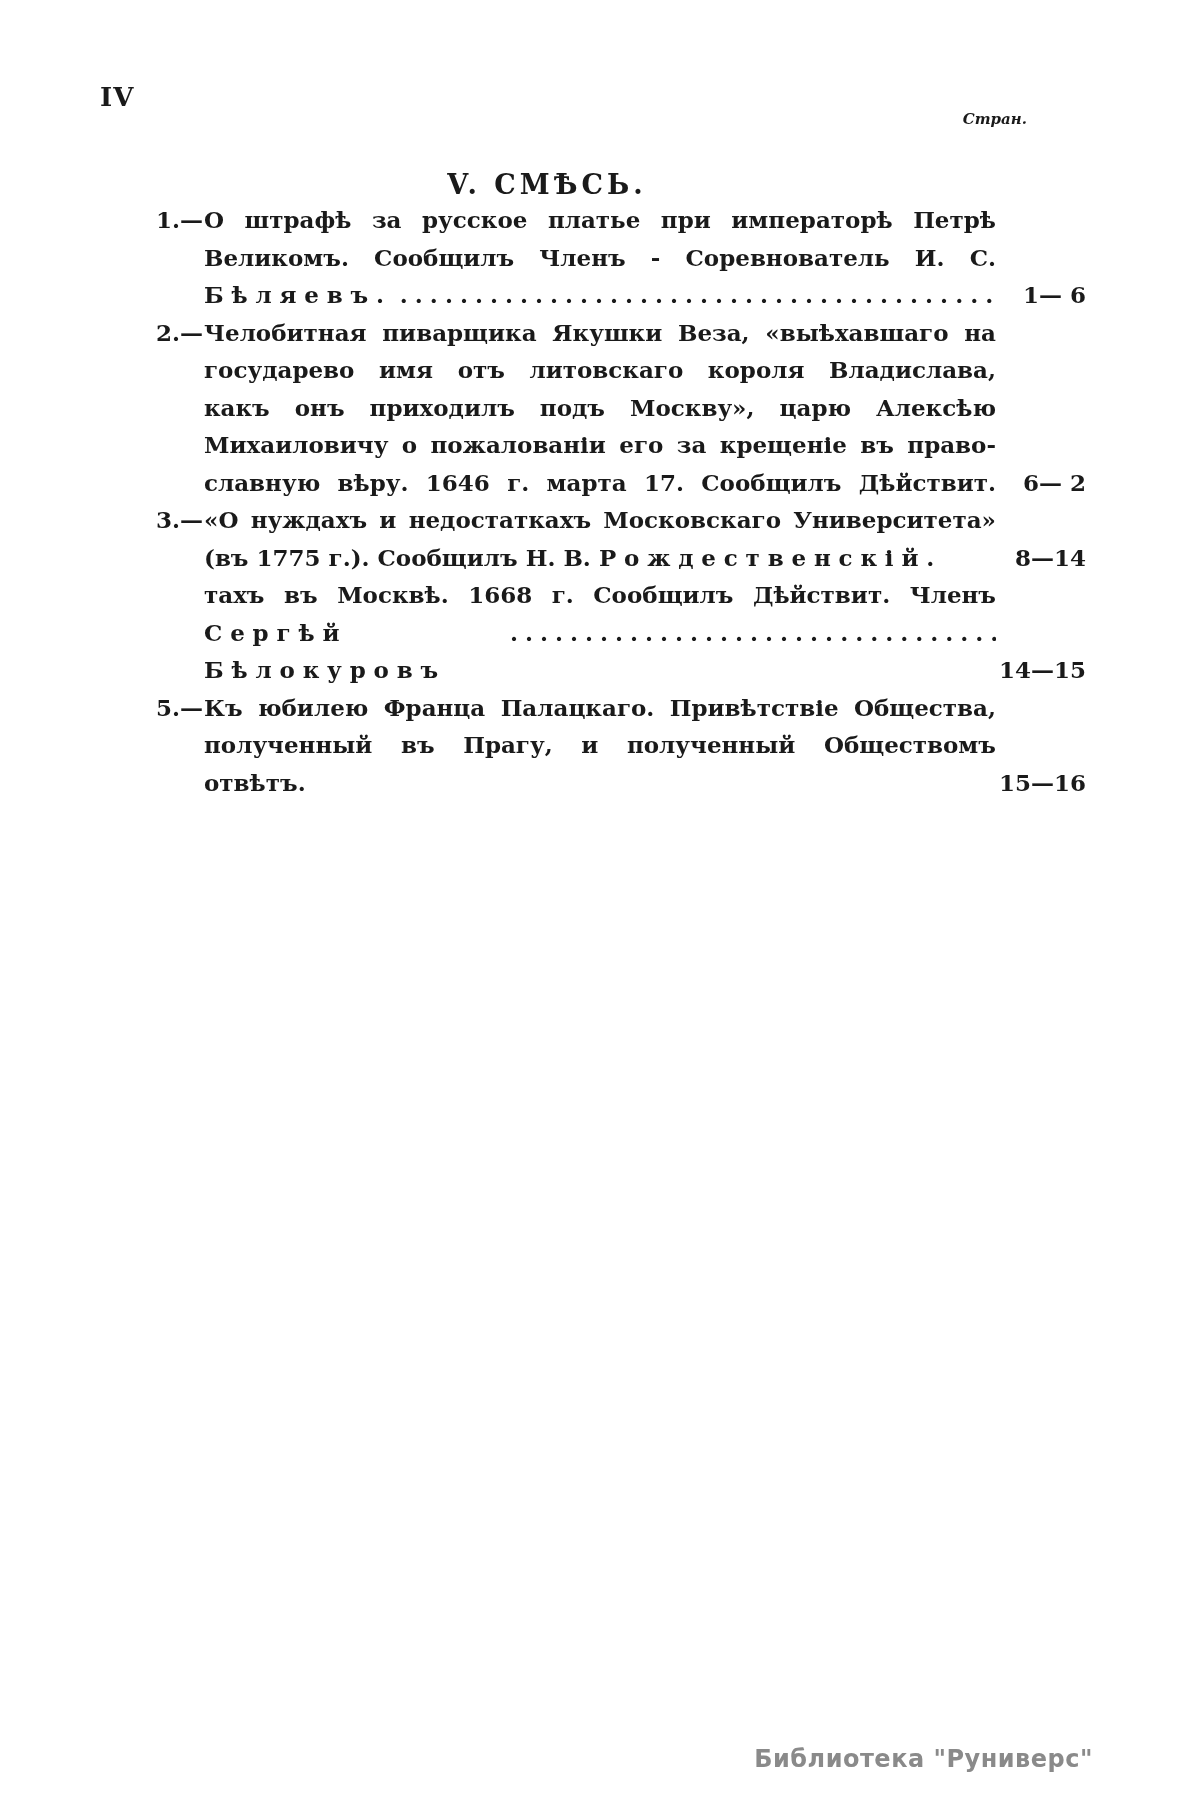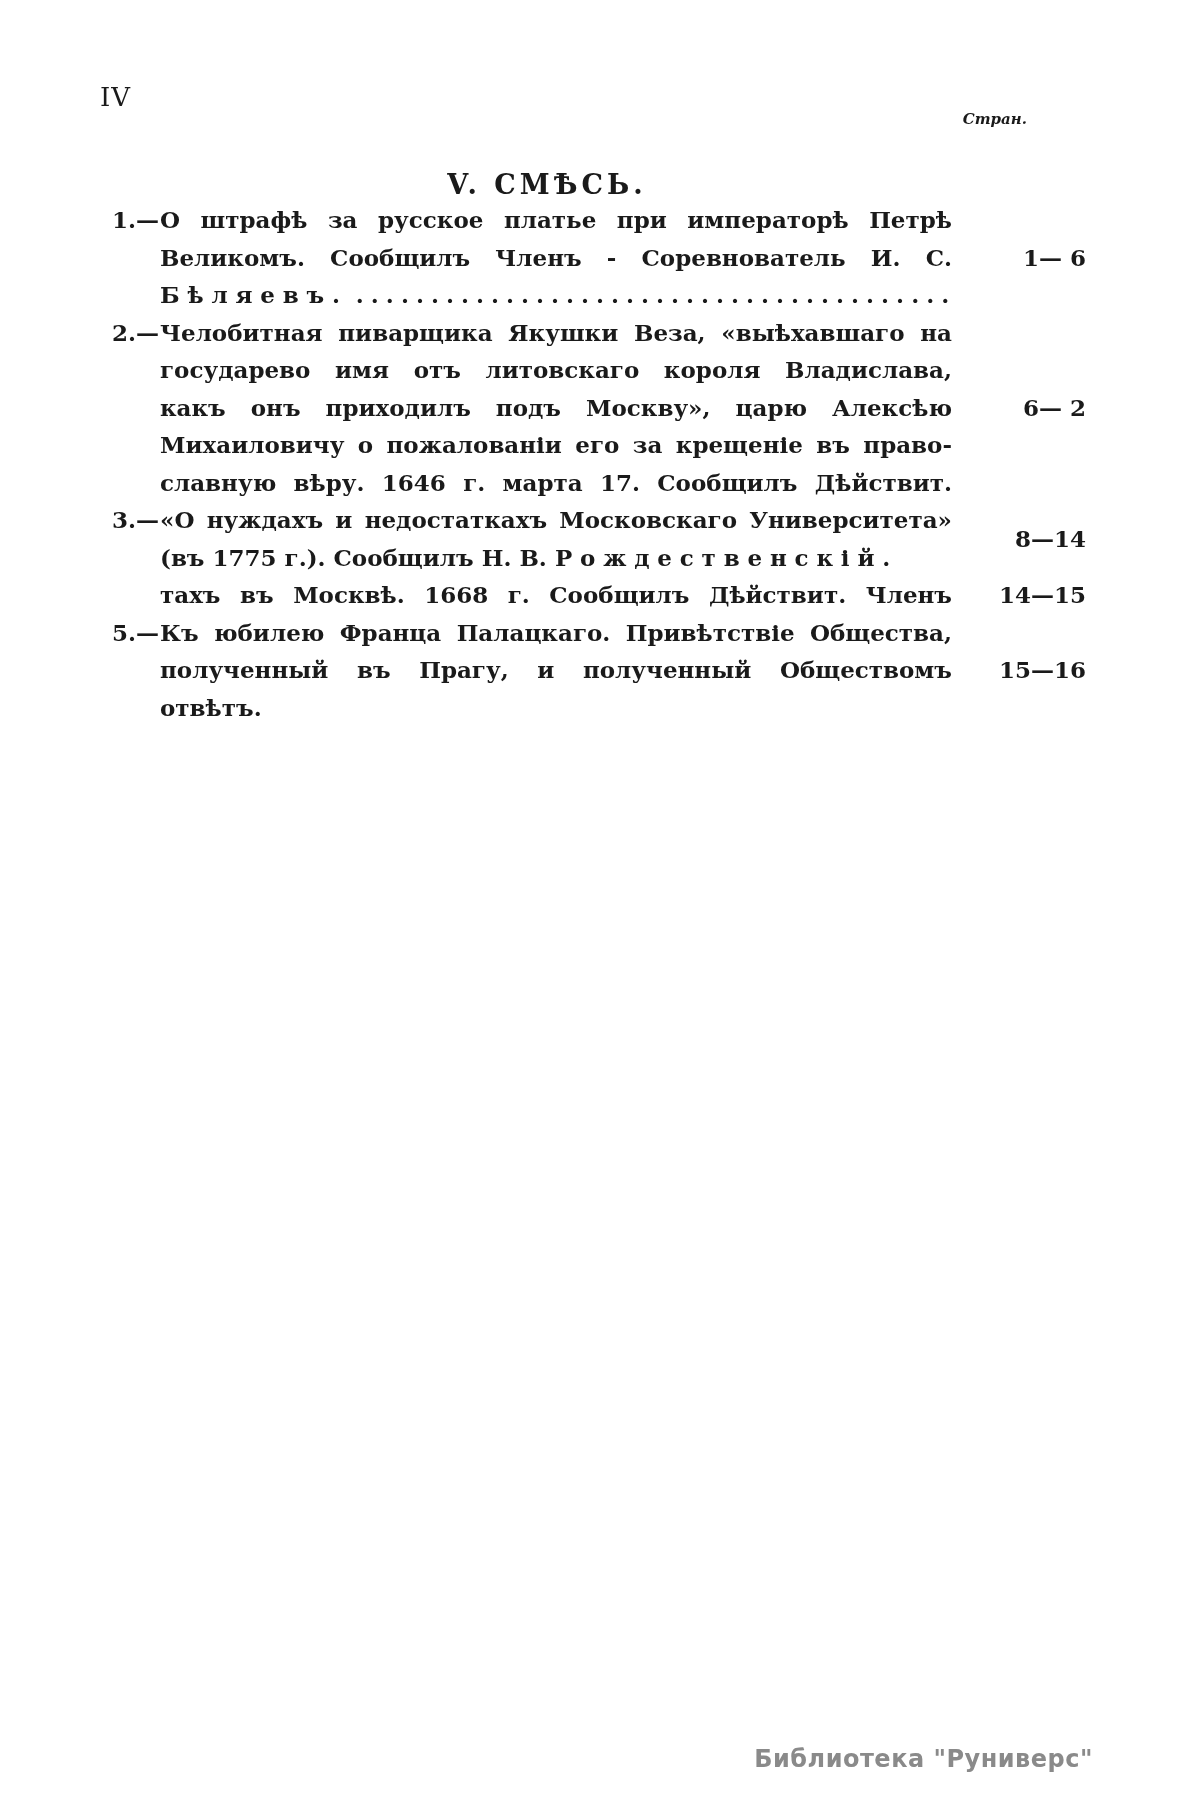--- a/index.html
+++ b/index.html
@@ -6,36 +6,36 @@
   body {
     width: 1200px; height: 1814px;
     background: #ffffff;
     position: relative;
     overflow: hidden;
     font-family: "DejaVu Serif", "Liberation Serif", serif;
     color: #1a1a1a;
   }
   .folio {
     position: absolute; top: 82px; left: 100px;
-    font-size: 26px; font-weight: normal; letter-spacing: 1px;
+    font-size: 26px; font-weight: bold; letter-spacing: 1px;
   }
   .pages-header {
     position: absolute; top: 110px; right: 173px;
     font-size: 15px; font-weight: bold; font-style: italic;
   }
   .section-title {
     position: absolute; top: 153px; left: 112px; width: 838px;
     margin: 16px; text-align: center;
     font-size: 27px; font-weight: bold; letter-spacing: 4px;
   }
   .toc {
     position: absolute; top: 201px; left: 112px; width: 980px;
     font-size: 23px; font-weight: bold; line-height: 37.5px;
   }
-  .entry { display: flex; align-items: center; }
+  .entry { display: flex; align-items: flex-end; margin-left: 44px; }
   .entry-main {
     width: 840px; box-sizing: border-box;
     padding-left: 48px; flex: 0 0 840px;
   }
   .line { text-align: left; }
   .line.j { text-align: justify; text-align-last: justify; }
   .num { display: inline-block; width: 48px; margin-left: -48px; }
   .spaced { letter-spacing: 0.34em; }
   .line.lastline { display: flex; align-items: baseline; }
   .dots {
@@ -89,20 +89,24 @@
     <div class="entry">
       <div class="entry-main">
         <div class="line j"><span class="num">3.—</span><span>«О нуждахъ и недостаткахъ Московскаго Университета»</span></div>
         <div class="line"><span>(въ 1775 г.). Сообщилъ Н. В. </span><span class="spaced">Рождественскій.</span></div>
       </div>
       <div class="entry-pages">8—14</div>
     </div>
     <div class="entry">
       <div class="entry-main">
         <div class="line j"><span>тахъ въ Москвѣ. 1668 г. Сообщилъ Дѣйствит. Членъ</span></div>
+        <div class="line lastline">
+          <span class="spaced">Сергѣй Бѣлокуровъ</span>
+          <span class="dots gap"></span>
+        </div>
       </div>
       <div class="entry-pages">14—15</div>
     </div>
     <div class="entry">
       <div class="entry-main">
         <div class="line j"><span class="num">5.—</span><span>Къ юбилею Франца Палацкаго. Привѣтствіе Общества,</span></div>
         <div class="line j"><span>полученный въ Прагу, и полученный Обществомъ отвѣтъ.</span></div>
       </div>
       <div class="entry-pages">15—16</div>
     </div>

